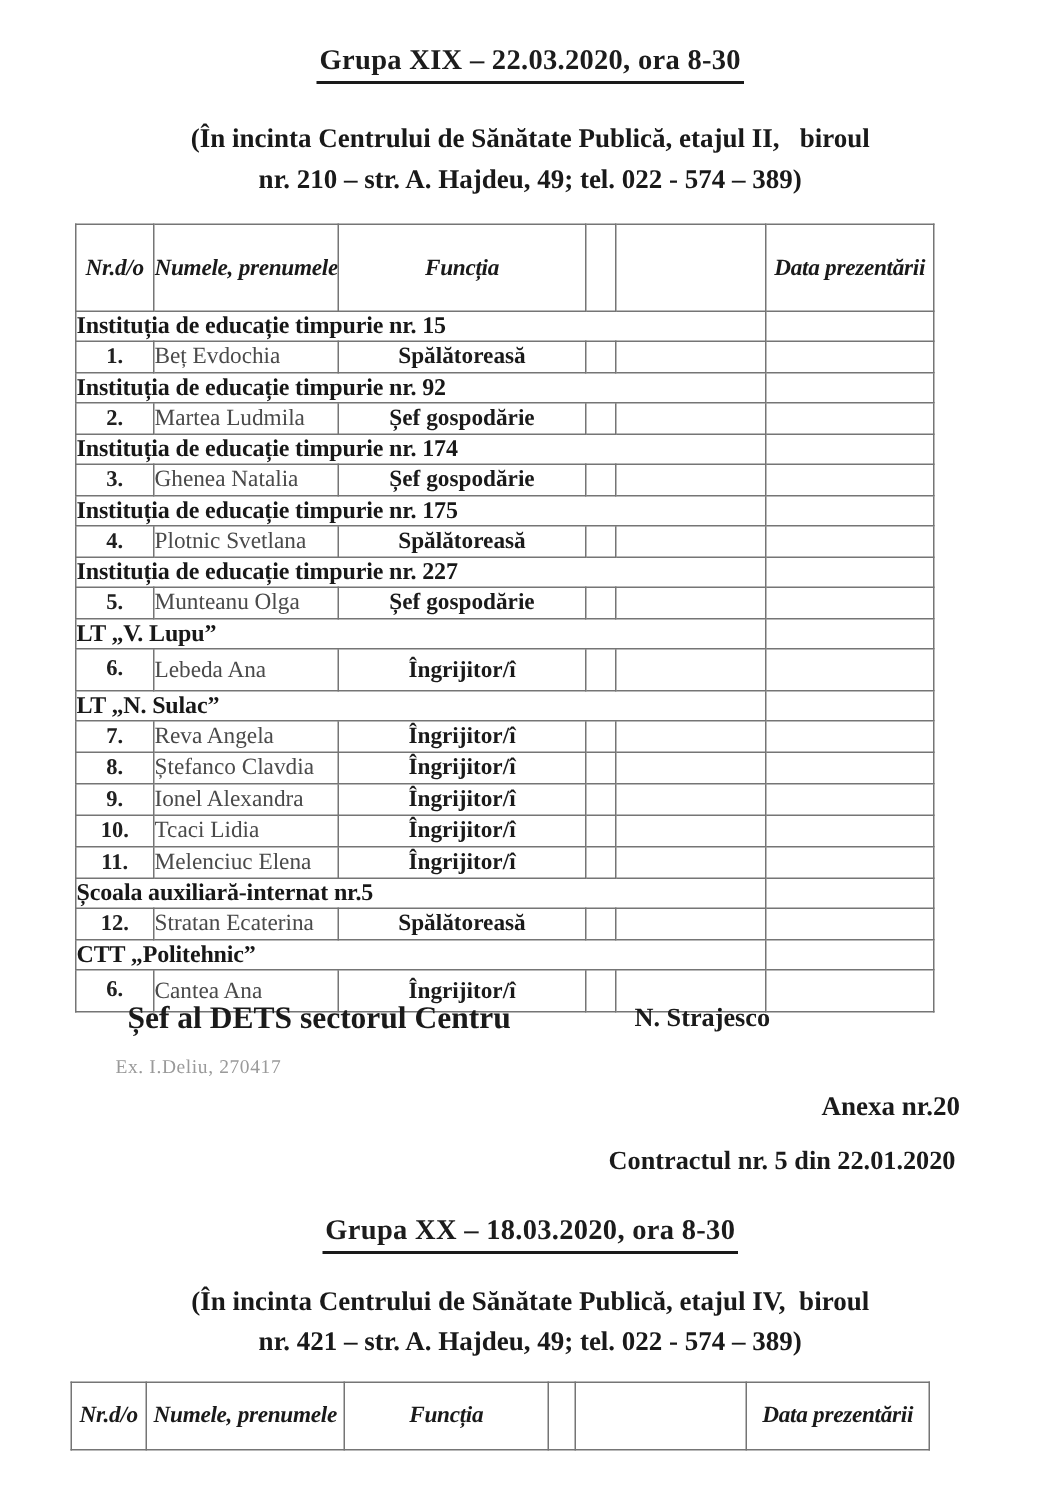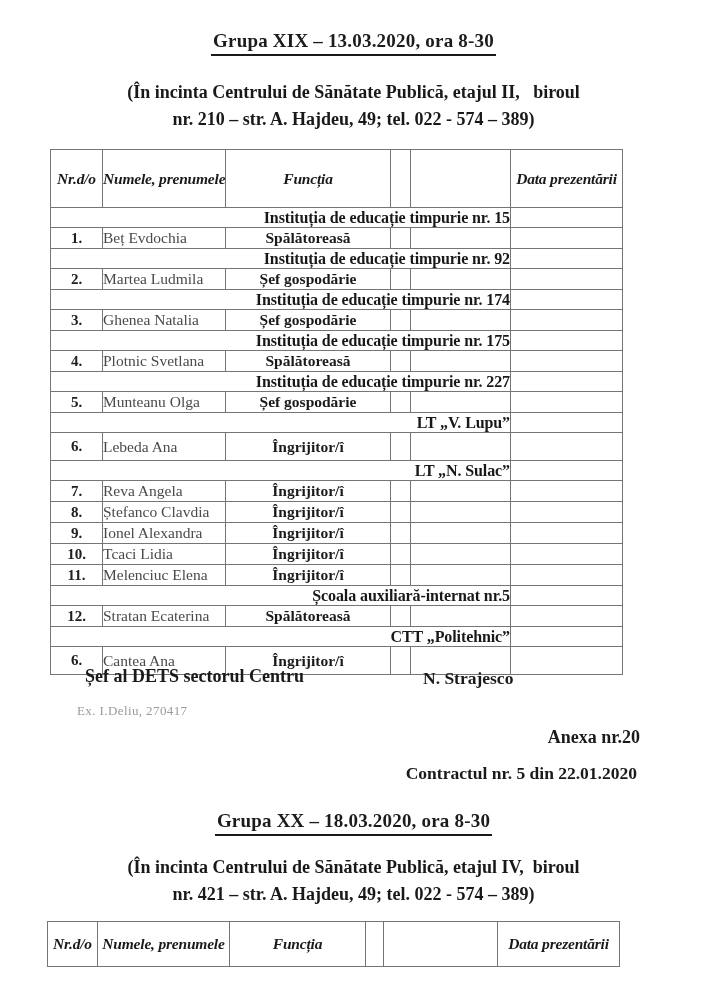--- a/index.html
+++ b/index.html
@@ -21,41 +21,41 @@
   #table1{left:50px;top:149px;}
   #table2{left:47px;top:921px;}
   table.roster td{border:1px solid #757575;padding:0;overflow:hidden;}
   .hcell{font-weight:bold;font-size:15.5px;text-align:center;vertical-align:middle;
     white-space:nowrap;letter-spacing:-0.2px;color:#1a1a1a;font-style:italic;}
   .hcell.h5{white-space:normal;line-height:20px;}
   #table1 thead td{height:57px;}
   #table2 thead td{height:44px;}
 
   tr.section{height:20px;}
-  tr.section td.merged{font-weight:bold;font-size:16px;text-align:right;
+  tr.section td.merged{font-weight:bold;font-size:16px;text-align:left;
     vertical-align:middle;letter-spacing:-0.1px;color:#181818;}
   tr.person{height:21px;}
   tr.person td{vertical-align:middle;}
   td.nr{font-weight:bold;font-size:15px;text-align:center;color:#202020;}
   td.pname{font-size:15.5px;padding-left:9px;color:#4a4a4a;}
   td.pfn{font-weight:bold;font-size:15.5px;text-align:center;color:#1a1a1a;}
   #t1body tr:nth-child(12),#t1body tr:nth-child(22){height:28px;}
 
-  .sig-title{position:absolute;left:85px;top:666px;font-weight:bold;font-size:18px;color:#1a1a1a;}
+  .sig-title{position:absolute;left:85px;top:666px;font-weight:bold;font-size:21px;color:#1a1a1a;}
   .sig-name{position:absolute;left:423px;top:668px;font-weight:bold;font-size:17.5px;color:#1a1a1a;}
   .executor{position:absolute;left:77px;top:703px;font-size:13px;color:#9a9a9a;letter-spacing:.4px;}
   .anexa{position:absolute;right:67px;top:727px;font-weight:bold;font-size:18px;color:#1a1a1a;}
   .contract{position:absolute;right:70px;top:763px;font-weight:bold;font-size:17.5px;color:#1a1a1a;}
 </style>
 </head>
 <body>
 
 <div class="page">
 
-  <div class="doc-title t1"><span class="u">Grupa XIX – 13.03.2020, ora 8-30</span></div>
+  <div class="doc-title t1"><span class="u">Grupa XIX – 22.03.2020, ora 8-30</span></div>
 
   <div class="subtitle s1"><span>(În incinta Centrului de Sănătate Publică, etajul II,   biroul</span><br><span>nr. 210 – str. A. Hajdeu, 49; tel. 022 - 574 – 389)</span></div>
 
   <table class="roster" id="table1">
     <colgroup>
       <col style="width:52px">
         <col style="width:123px">
         <col style="width:165px">
       <col style="width:20px">
         <col style="width:100px">

